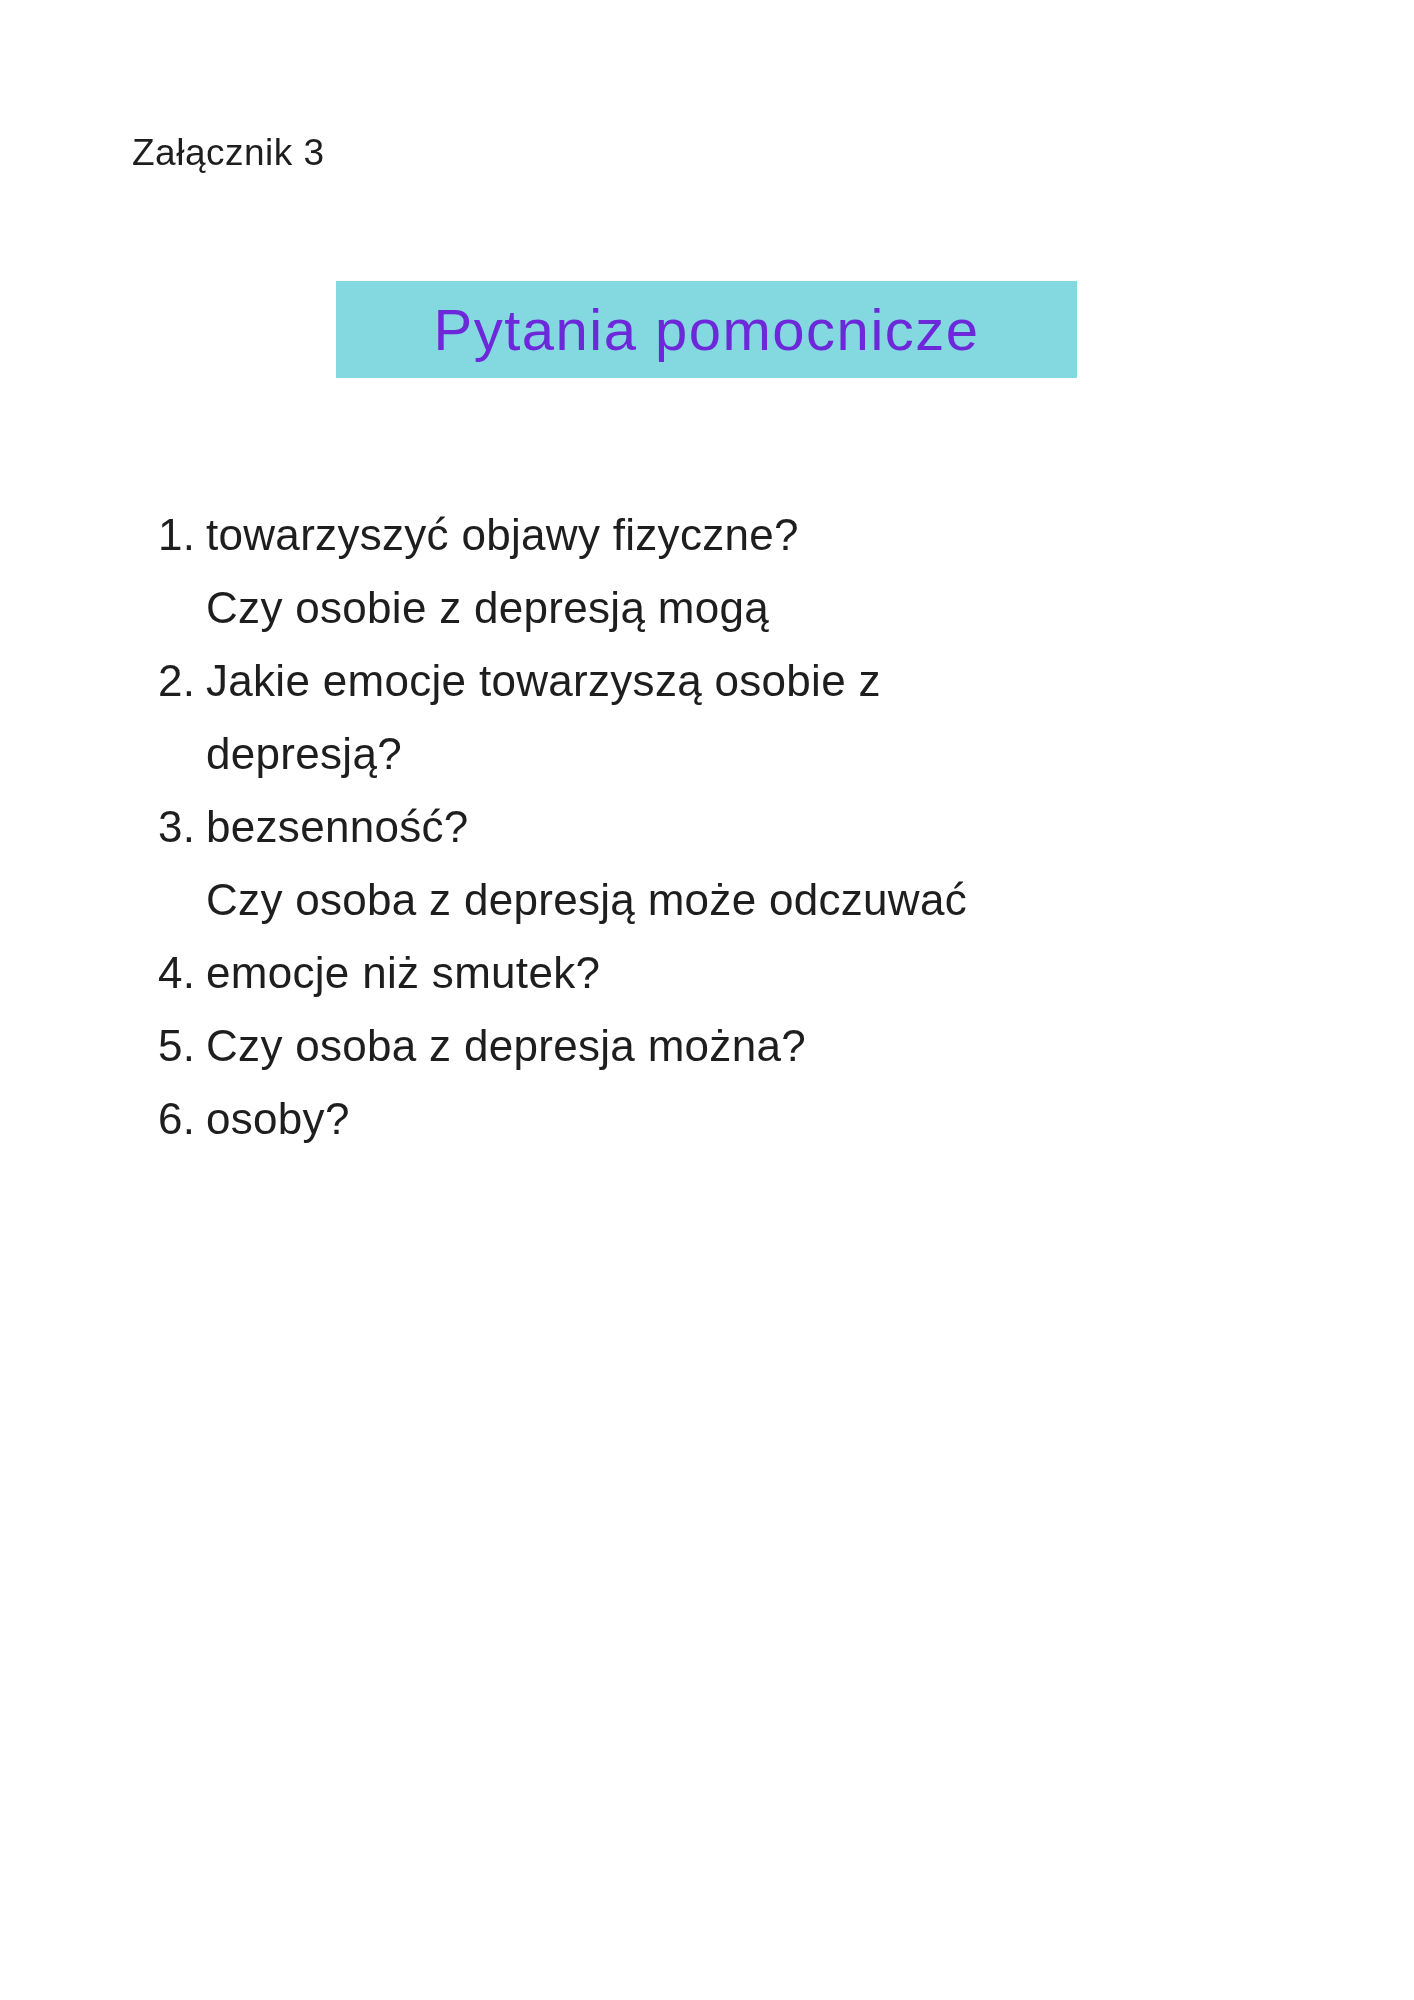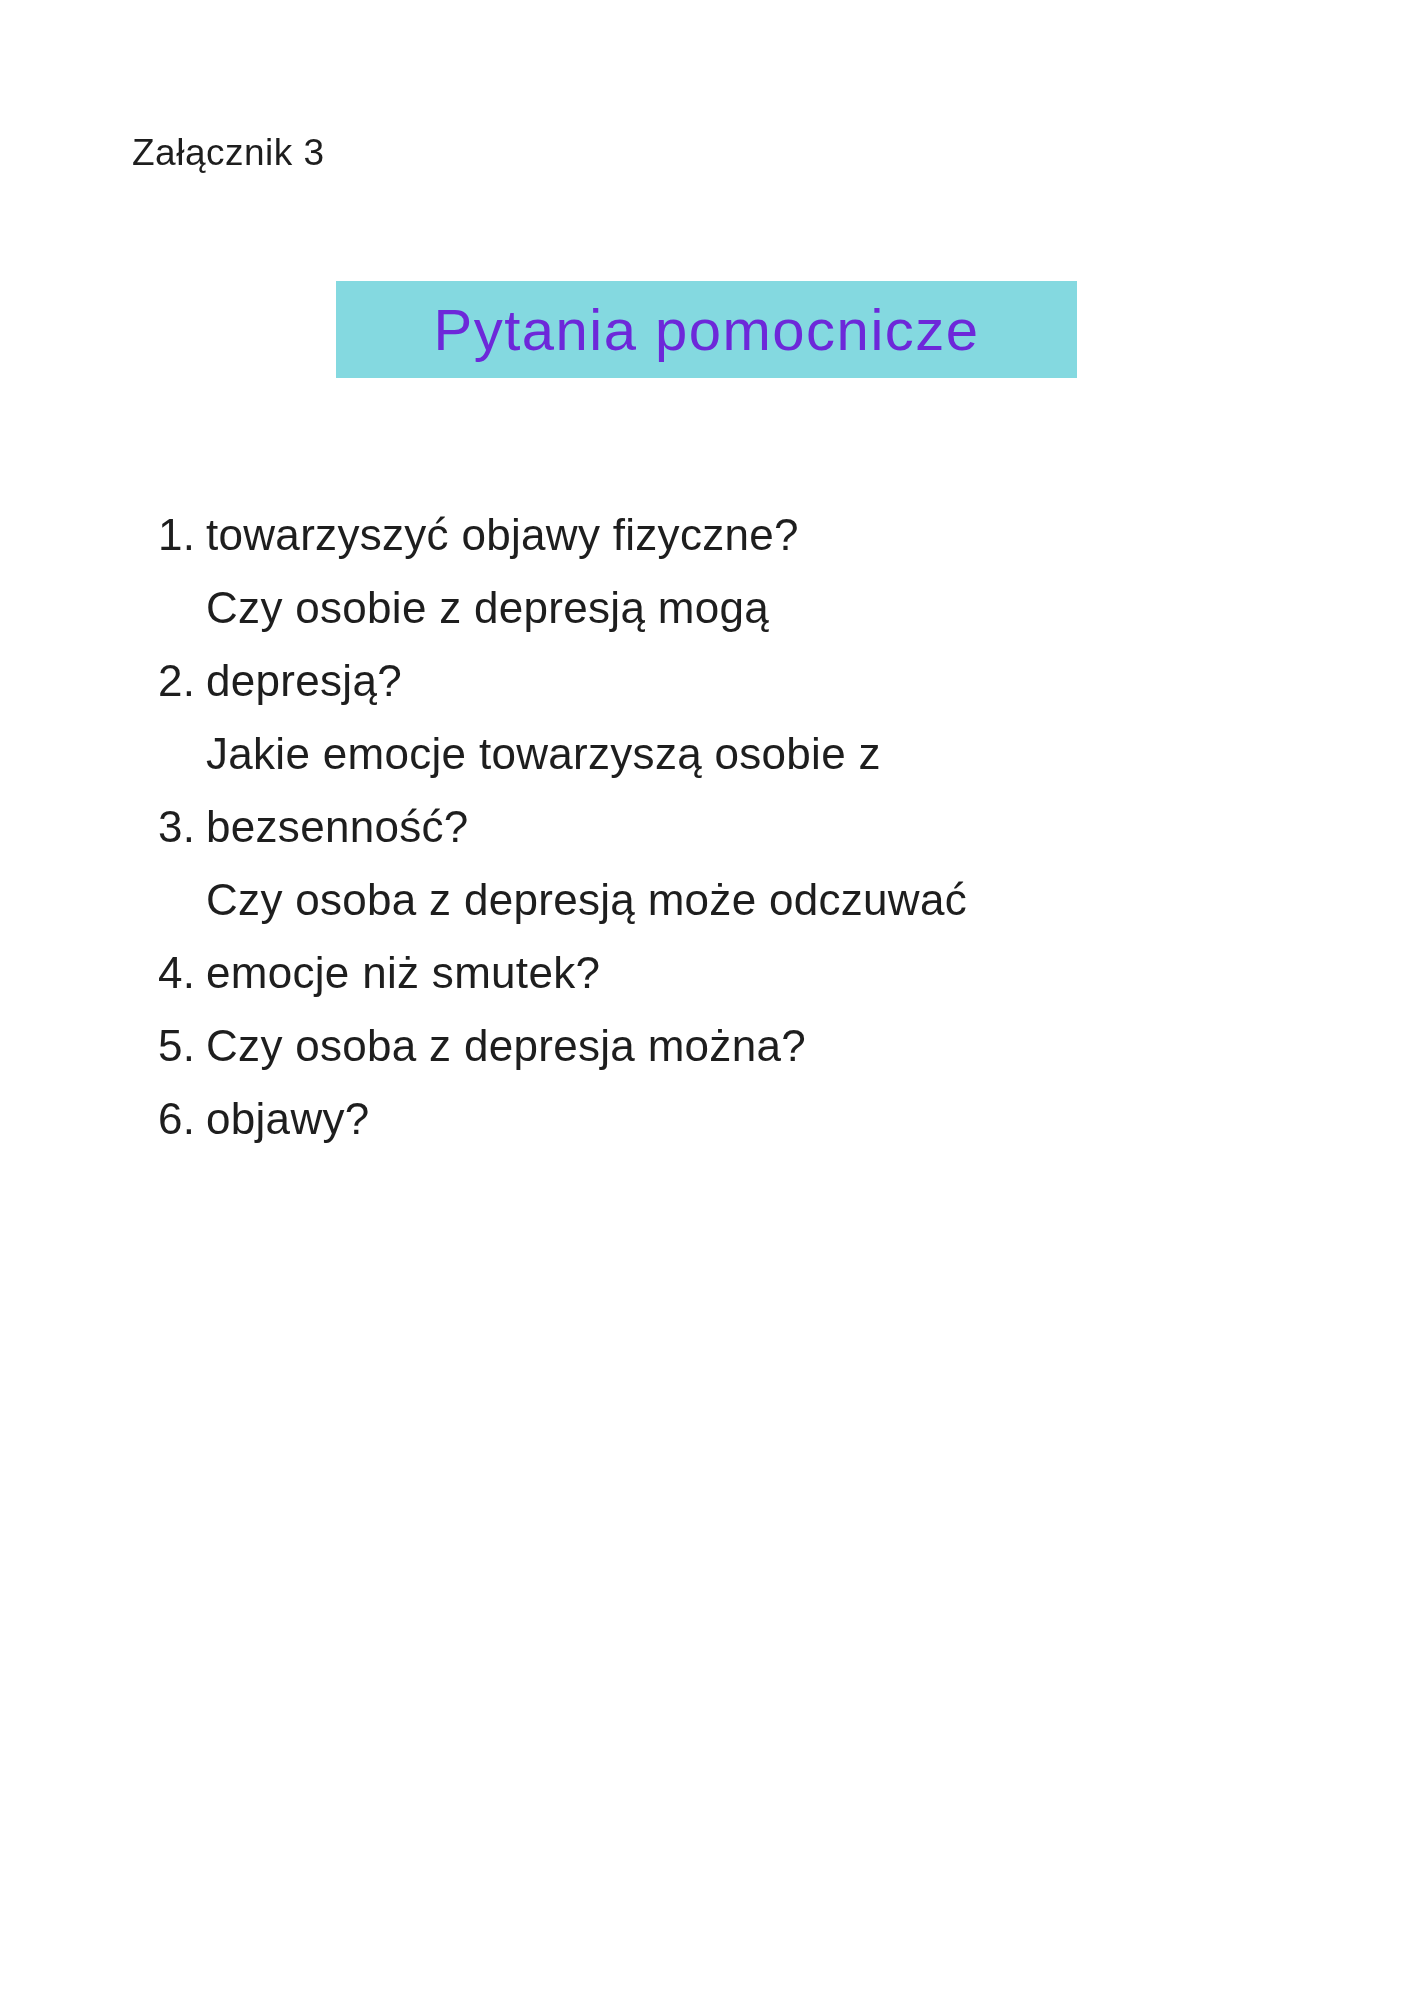--- a/index.html
+++ b/index.html
@@ -88,22 +88,22 @@
       <span class="q-num">1.</span>
       <span class="q-text">
         <span class="q-line">towarzyszyć objawy fizyczne?</span>
         <span class="q-line">Czy osobie z depresją mogą</span>
       </span>
     </li>
 
     <li class="q-item">
       <span class="q-num">2.</span>
       <span class="q-text">
+        <span class="q-line">Jakie emocje towarzyszą osobie z</span>
         <span class="q-line">depresją?</span>
-        <span class="q-line">Jakie emocje towarzyszą osobie z</span>
       </span>
     </li>
 
     <li class="q-item">
       <span class="q-num">3.</span>
       <span class="q-text">
         <span class="q-line">bezsenność?</span>
         <span class="q-line">Czy osoba z depresją może odczuwać</span>
       </span>
     </li>
@@ -118,19 +118,19 @@
     <li class="q-item">
       <span class="q-num">5.</span>
       <span class="q-text">
         <span class="q-line">Czy osoba z depresja można?</span>
       </span>
     </li>
 
     <li class="q-item">
       <span class="q-num">6.</span>
       <span class="q-text">
-        <span class="q-line">objawy?</span>
+        <span class="q-line">osoby?</span>
       </span>
     </li>
 
   </ol>
 
 </div>
 
 </body></html>

